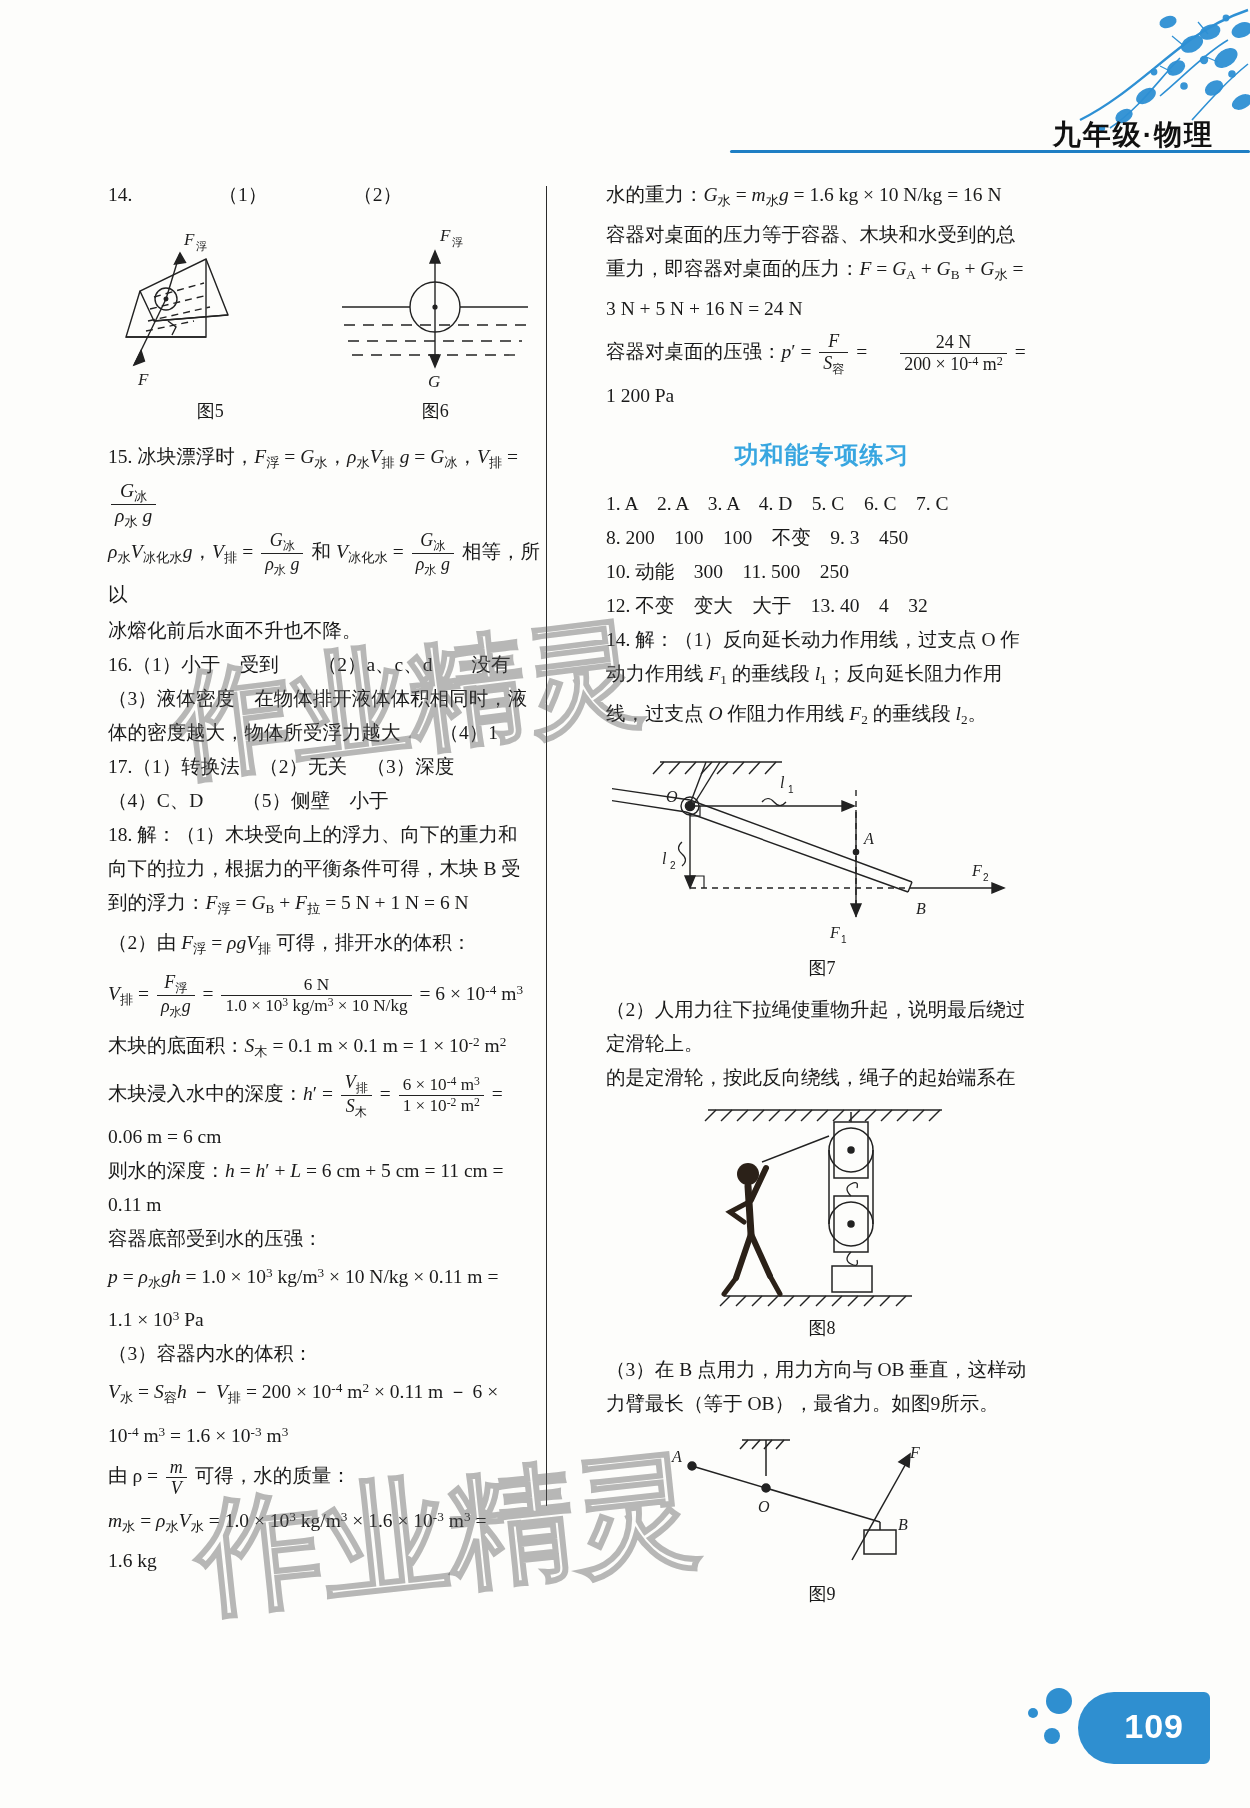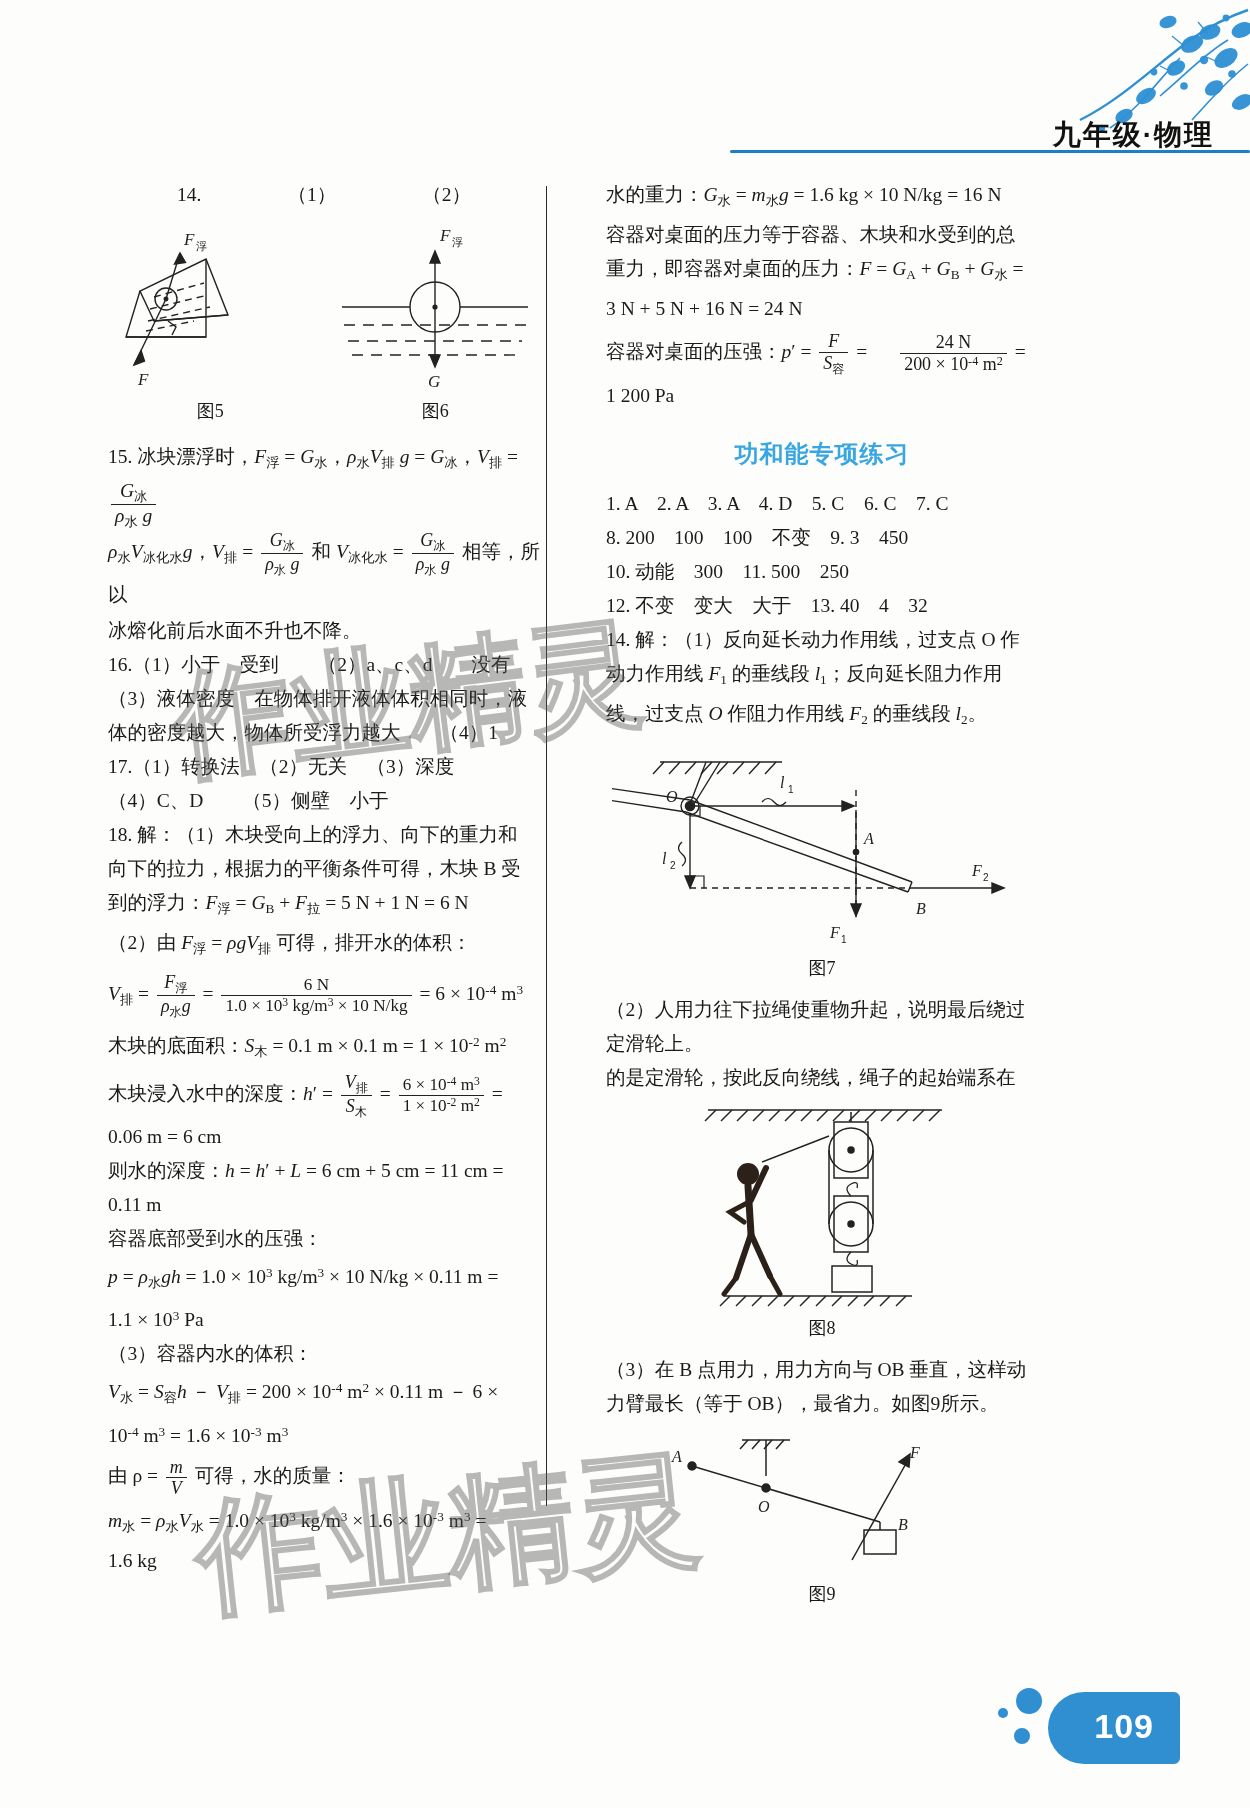--- a/index.html
+++ b/index.html
@@ -34,57 +34,57 @@
   .col{
     position:absolute;top:178px;width:432px;
     font-size:19.5px;line-height:33px;text-align:justify;
   }
   #col-left{left:108px;}
   #col-right{left:606px;}
   .divider{
     position:absolute;left:546px;top:186px;width:1px;height:1320px;
     background:#2b2b2b;
   }
-  p.ln{margin:0 0 1px 0;justify-content:center;}
+  p.ln{margin:0 0 1px 0;}
 
   
   .mi{font-style:italic;font-family:"Liberation Serif",serif;}
   .sub{font-size:0.68em;vertical-align:-0.3em;font-style:normal;}
   .sup{font-size:0.68em;vertical-align:0.45em;font-style:normal;}
   .frac{
     display:inline-block;vertical-align:middle;text-align:center;
     margin:0 3px;line-height:1.15;font-size:0.92em;
   }
   .frac .num{display:block;padding:0 4px;border-bottom:1.3px solid #222;}
   .frac .den{display:block;padding:0 4px;}
 
   
   .sec-title{
     text-align:center;color:#38a6e0;font-weight:bold;
     font-size:24px;letter-spacing:1px;margin:26px 0 16px 0;
-    font-family:Liberation Serif, serif;
+    font-family:Liberation Sans, sans-serif;
   }
 
   .figcap{text-align:center;font-size:18px;margin:2px 0 8px 0;}
   .fig-wrap{margin:6px 0 2px 0;}
 
   
   .wm{
     position:absolute;pointer-events:none;user-select:none;
     font-family:"Liberation Sans","DejaVu Sans",sans-serif;
     font-weight:bold;color:transparent;
     -webkit-text-stroke:2px rgba(85,85,85,.42);
     white-space:nowrap;
   }
   #wm1{left:172px;top:620px;font-size:118px;transform:rotate(-7deg);}
   #wm2{left:196px;top:1450px;font-size:126px;transform:rotate(-6deg);}
 
   
   .footer{
-    position:absolute;right:70px;bottom:44px;width:190px;height:96px;
+    position:absolute;right:40px;bottom:44px;width:190px;height:96px;
   }
   .pg-bubble{
     position:absolute;right:0;bottom:0;width:132px;height:72px;
     background:#2f8fd0;border-radius:36px 6px 6px 36px;
   }
   .pg-num{
     position:absolute;right:26px;bottom:18px;color:#fff;
     font-size:34px;font-weight:bold;letter-spacing:1px;
     font-family:"Liberation Sans","DejaVu Sans",sans-serif;
   }

